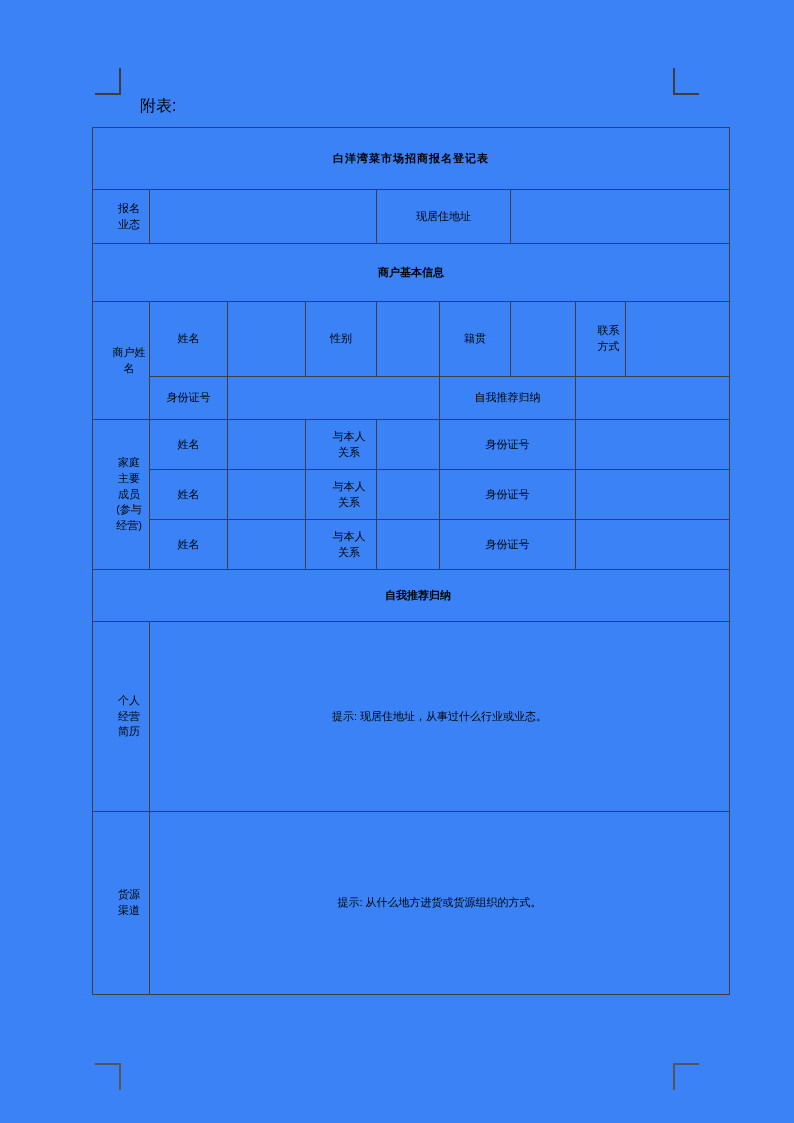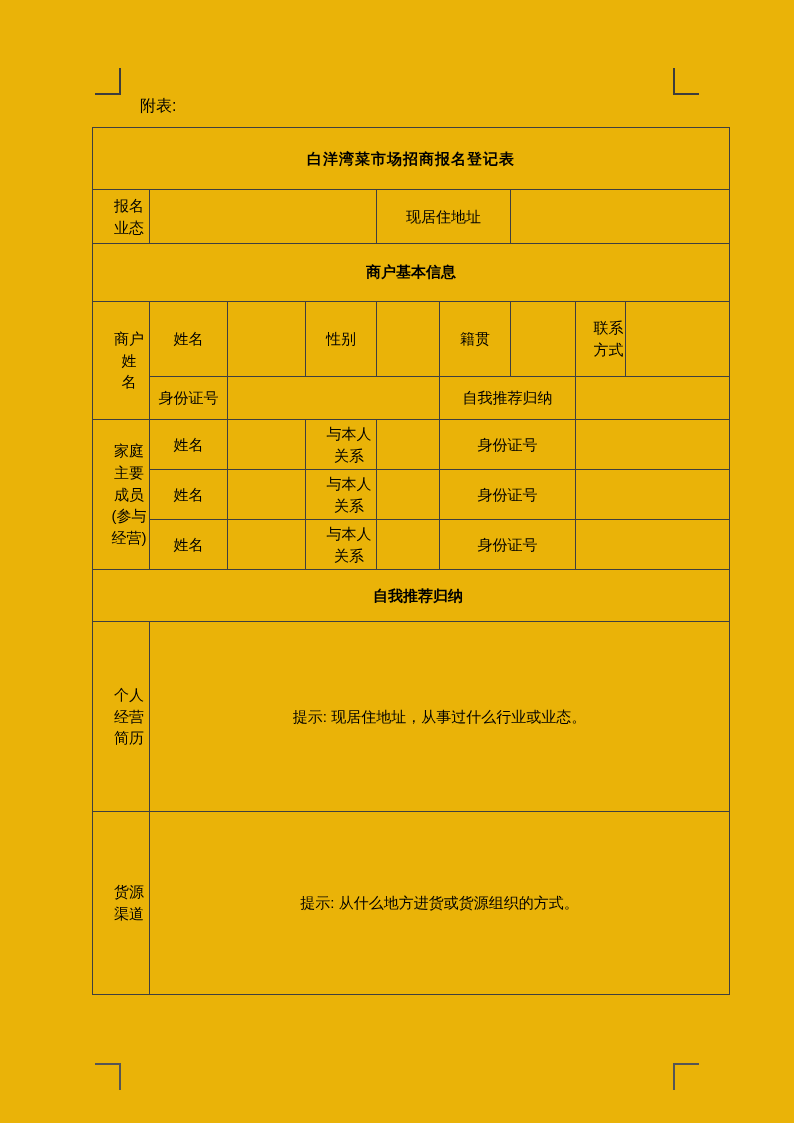--- a/index.html
+++ b/index.html
@@ -1,21 +1,21 @@
 <!DOCTYPE html>
 <html><head>
 <meta charset="utf-8">
 <style>
   * { margin: 0; padding: 0; box-sizing: border-box; }
   html, body { background: #ffffff; }
   .page {
     position: relative;
     width: 794px;
     height: 1123px;
-    background: #eab308;
+    background: #3b82f6;
     font-family: "Liberation Sans", "DejaVu Sans", sans-serif;
     color: #000000;
     overflow: hidden;
   }
   
   .crop { position: absolute; width: 26px; height: 27px; }
   .crop.tl { left: 95px;  top: 68px;   border-right: 2px solid #3d3d3d; border-bottom: 2px solid #3d3d3d; }
   .crop.tr { left: 673px; top: 68px;   border-left: 2px solid #3d3d3d;  border-bottom: 2px solid #3d3d3d; }
   .crop.bl { left: 95px;  top: 1063px; border-right: 2px solid #555555; border-top: 2px solid #555555; }
   .crop.br { left: 673px; top: 1063px; border-left: 2px solid #555555;  border-top: 2px solid #555555; }
@@ -29,21 +29,21 @@
 
   table.form {
     position: absolute;
     left: 92px; top: 127px;
     width: 637px;
     border-collapse: collapse;
     table-layout: fixed;
   }
   table.form td {
     border: 1px solid #3f3f3f;
-    font-size: 15px;
+    font-size: 11px;
     text-align: center;
     vertical-align: middle;
     line-height: 1.45;
     overflow: hidden;
   }
   td.title-cell {
     height: 62px;
     font-size: 27px;
     font-weight: bold;
     letter-spacing: 1px;

